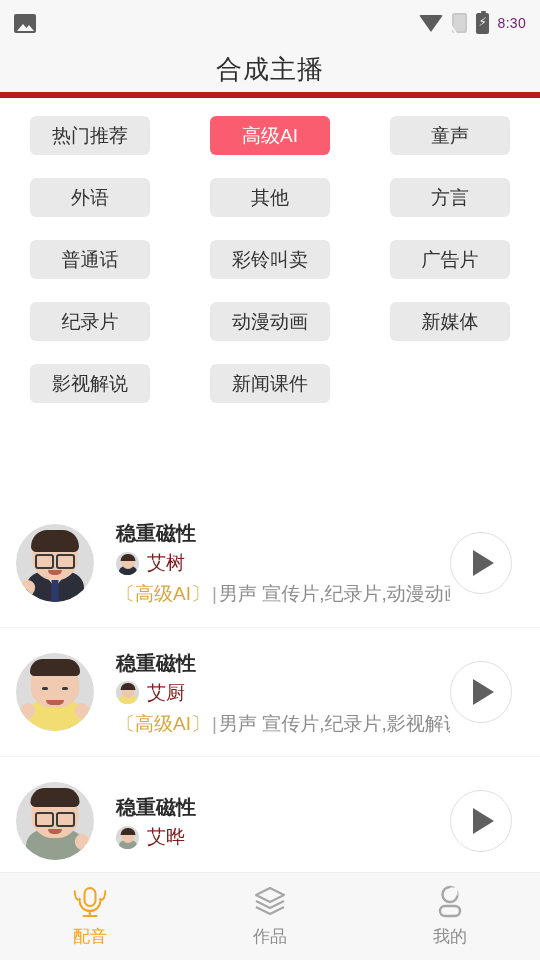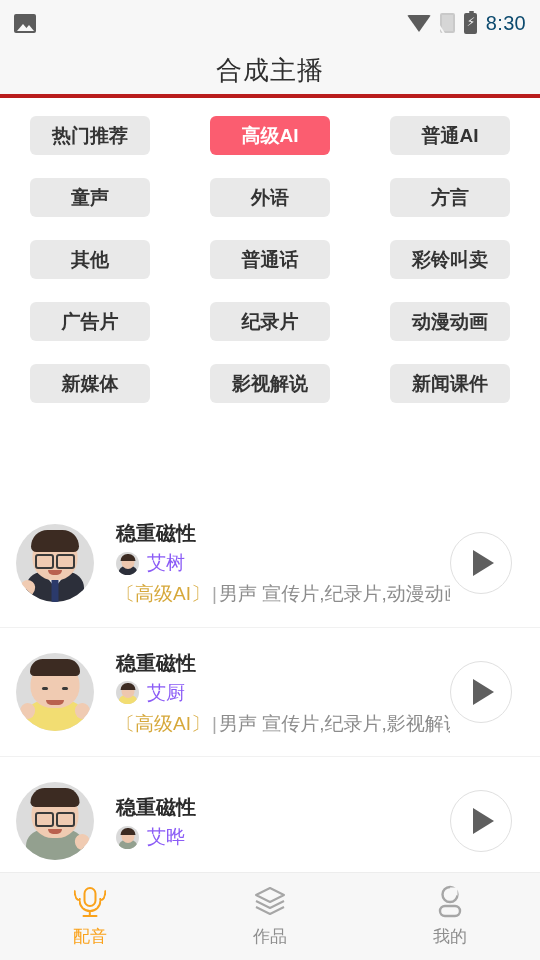--- a/index.html
+++ b/index.html
@@ -54,36 +54,36 @@
     position: relative; background: #5c5c5c;
   }
   .batt-icon::before {
     content: ""; position: absolute; top: -4px; left: 3px;
     width: 5px; height: 2px; background: #5c5c5c; border-radius: 1px;
   }
   .batt-icon::after {
     content: "⚡"; position: absolute; top: -2px; left: 1px;
     font-size: 12px; color: #f7f7f7; line-height: 18px;
   }
-  .sb-time { font-size: 20px; color: #0c4a6e; letter-spacing: .3px; }
+  .sb-time { font-size: 14px; color: #701a75; letter-spacing: .3px; }
 
   
   .header {
     position: absolute; top: 46px; left: 0; width: 540px; height: 52px;
     background: #f7f7f7; display: flex; align-items: center; justify-content: center;
-    border-bottom: 4px solid #b91c1c;
+    border-bottom: 6px solid #b91c1c;
   }
   .header-title { font-size: 26px; color: #2e2e2e; letter-spacing: 1px; }
 
   
   .tag-grid {
     position: absolute; top: 98px; left: 0; width: 540px;
     padding: 18px 30px 10px 30px;
     display: grid; grid-template-columns: repeat(3, 120px);
-    justify-content: space-between; row-gap: 23px; font-weight: bold;
+    justify-content: space-between; row-gap: 23px;
   }
   .tag {
     height: 39px; border-radius: 6px; background: #e9e9e9;
     display: flex; align-items: center; justify-content: center;
     font-size: 19px; color: #333; white-space: nowrap;
   }
   .tag.active { background: #fb5d70; color: #fff; }
 
   
   .voice-list { position: absolute; top: 498px; left: 0; width: 540px; }
@@ -162,21 +162,21 @@
     width: 13px; height: 13px; border-radius: 50%; background: #eec7ae;
   }
   .mini-av .m-hair {
     position: absolute; top: 2px; left: 50%; transform: translateX(-50%);
     width: 15px; height: 7px; border-radius: 8px 8px 0 0; background: #3c2b22;
   }
   .mini-av .m-body {
     position: absolute; bottom: 0; left: 50%; transform: translateX(-50%);
     width: 19px; height: 9px; border-radius: 7px 7px 0 0;
   }
-  .voice-author-name { font-size: 19px; color: #8b5cf6; }
+  .voice-author-name { font-size: 19px; color: #7f1d1d; }
   .voice-meta {
     margin-top: 5px; font-size: 19px; color: #8c8c8c;
     white-space: nowrap; overflow: hidden; text-overflow: clip;
   }
   .meta-tag { color: #d6a83a; }
   .meta-sep { color: #a8a8a8; margin: 0 2px; }
 
   .play-btn {
     flex: 0 0 62px; width: 62px; height: 62px; border-radius: 50%;
     border: 1.5px solid #e0e0e0; background: #fff;
@@ -245,25 +245,24 @@
     </div>
   </div>
 
   <div class="header">
     <div class="header-title">合成主播</div>
   </div>
 
   <div class="tag-grid">
     <div class="tag">热门推荐</div>
     <div class="tag active">高级AI</div>
-    <div class="tag">普通AI</div>
     <div class="tag">童声</div>
     <div class="tag">外语</div>
+    <div class="tag">其他</div>
     <div class="tag">方言</div>
-    <div class="tag">其他</div>
     <div class="tag">普通话</div>
     <div class="tag">彩铃叫卖</div>
     <div class="tag">广告片</div>
     <div class="tag">纪录片</div>
     <div class="tag">动漫动画</div>
     <div class="tag">新媒体</div>
     <div class="tag">影视解说</div>
     <div class="tag">新闻课件</div>
   </div>
 

